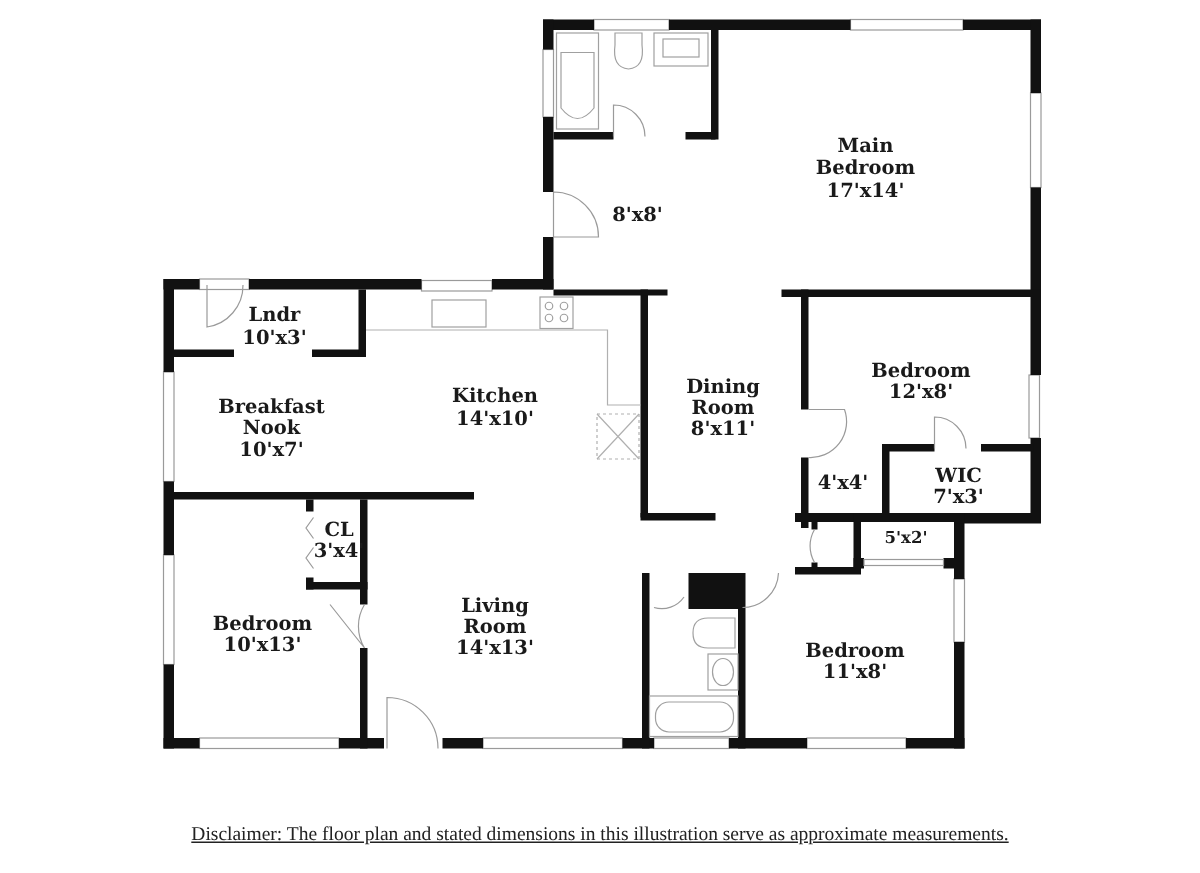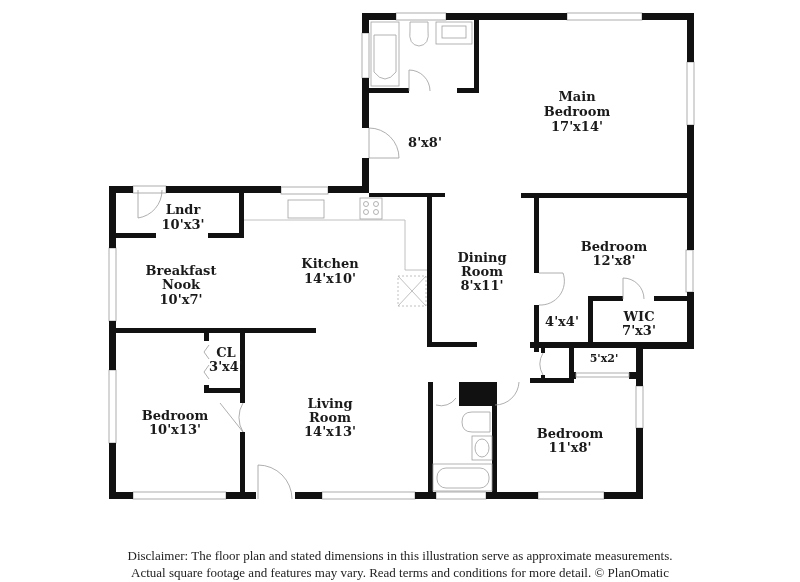--- a/index.html
+++ b/index.html
@@ -10,21 +10,21 @@
     .fix { fill: #ffffff; stroke: #a0a0a0; stroke-width: 0.8; }
     .door { fill: none; stroke: #9a9a9a; stroke-width: 0.8; }
     .counter { fill: none; stroke: #b0b0b0; stroke-width: 0.8; }
     .lbl {
       font-family: "DejaVu Serif", "Liberation Serif", serif;
       font-weight: bold; font-size: 13px; fill: #1a1a1a; text-anchor: middle;
     }
     .disclaimer {
       position: absolute; left: 0; width: 800px; text-align: center;
       font-family: "Liberation Serif", "DejaVu Serif", serif;
-      font-size: 13px; color: #222222; line-height: 17px;
+      font-size: 13px; color: #222222; line-height: 17px; text-decoration: underline;
     }
   </style>
 </head>
 <body>
 
 <svg id="plan" viewBox="0 0 800 582" xmlns="http://www.w3.org/2000/svg">
 
   <g>
     <rect class="win" x="396" y="13" width="50" height="7"></rect>
     <rect class="win" x="567" y="13" width="75" height="7"></rect>
@@ -165,14 +165,13 @@
     <text class="lbl" x="604" y="362" style="font-size:11px">5'x2'</text>
     <text class="lbl" x="226" y="357"><tspan>CL</tspan><tspan x="226" dy="14">3'x4'</tspan></text>
     <text class="lbl" x="175" y="420"><tspan>Bedroom</tspan><tspan x="175" dy="14">10'x13'</tspan></text>
     <text class="lbl" x="330" y="408"><tspan>Living</tspan><tspan x="330" dy="14">Room</tspan><tspan x="330" dy="14">14'x13'</tspan></text>
     <text class="lbl" x="570" y="438"><tspan>Bedroom</tspan><tspan x="570" dy="14">11'x8'</tspan></text>
   </g>
 </svg>
 
 <div class="disclaimer" style="top:547px;">
   <div>Disclaimer: The floor plan and stated dimensions in this illustration serve as approximate measurements.</div>
-  <div>Actual square footage and features may vary. Read terms and conditions for more detail. © PlanOmatic</div>
 </div>
 
 </body></html>

